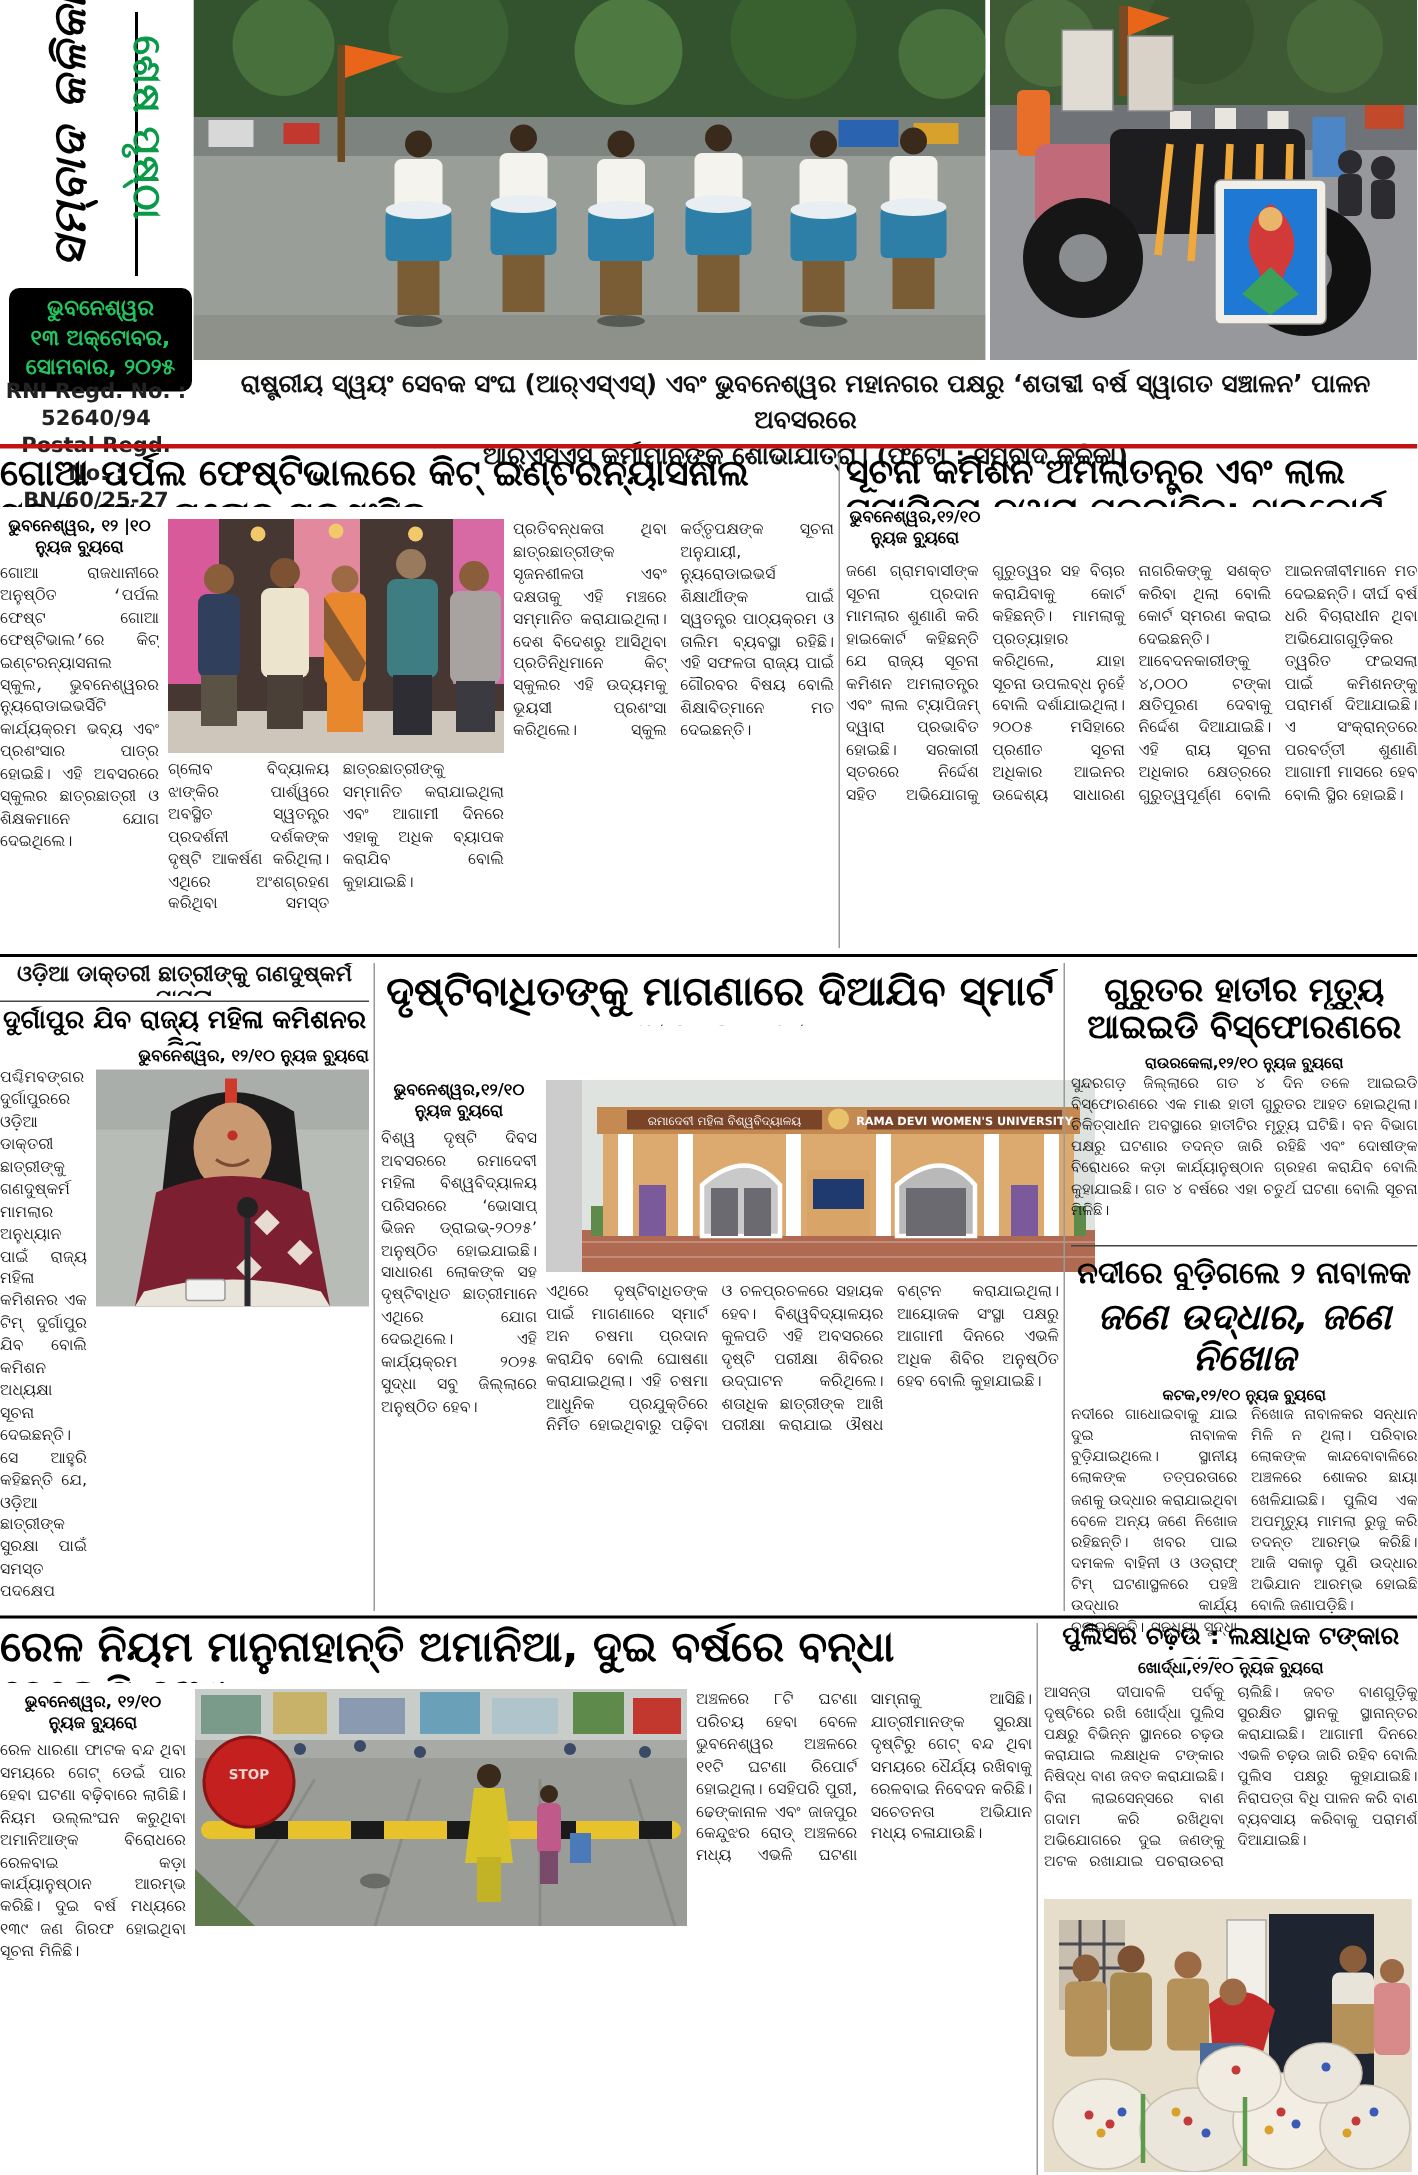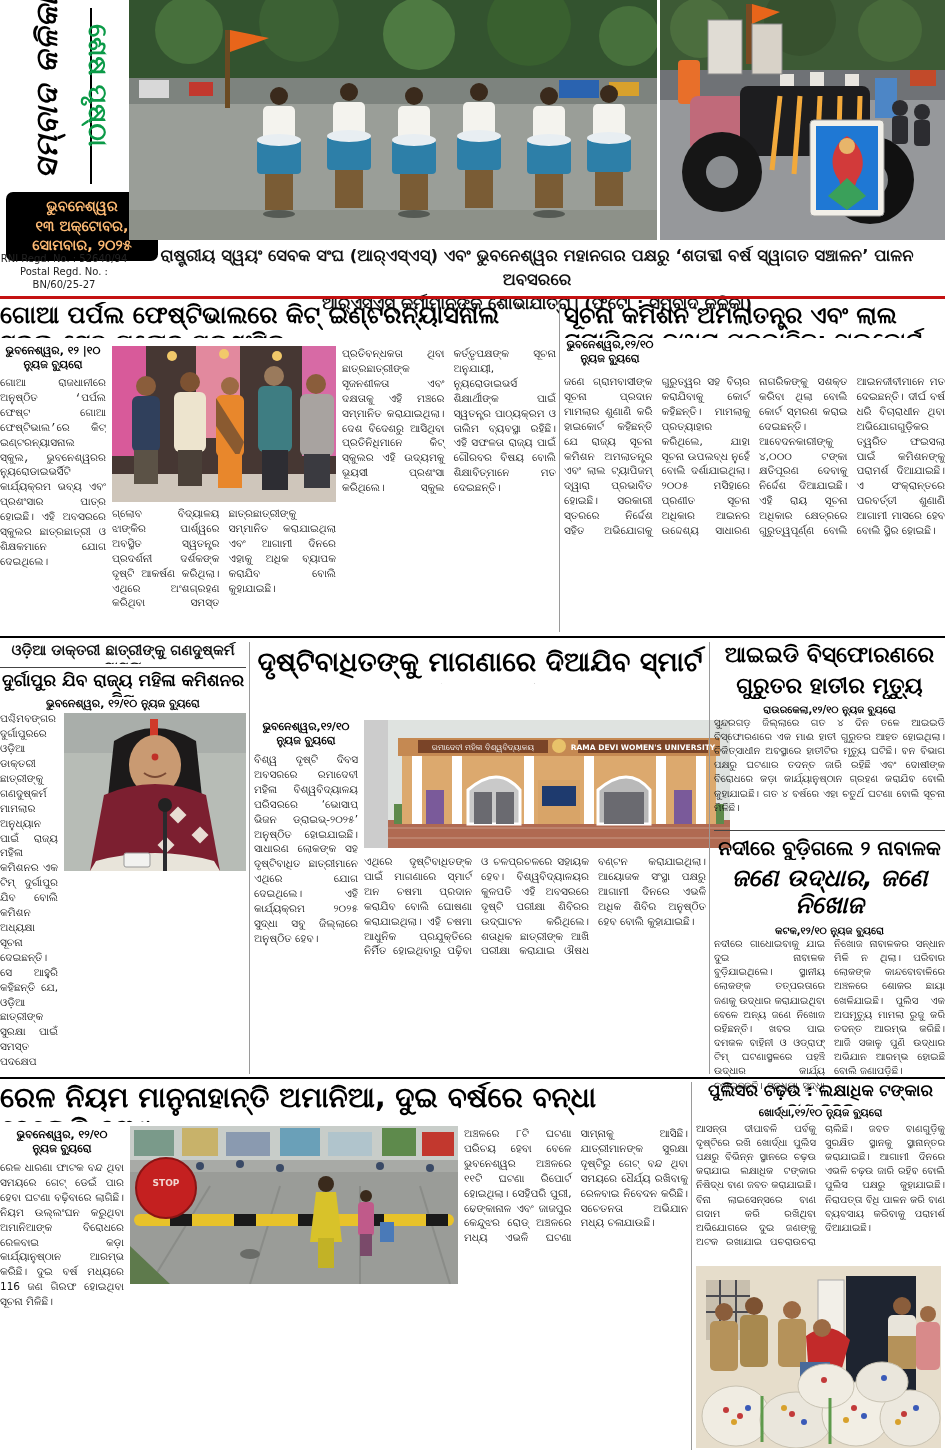--- a/index.html
+++ b/index.html
@@ -12,23 +12,23 @@
   .cols2{column-count:2;column-gap:9px;}
   .cols3{column-count:3;column-gap:9px;}
   .cols4{column-count:4;column-gap:9px;}
   .vline{background:#9a9a9a;width:1px;}
   .hline-black{background:#000;height:2px;}
   .hline-red{background:#c41111;height:3px;}
   .hline-thin{background:#444;height:1px;}
   .kicker{font-weight:bold;text-align:center;overflow:hidden;}
   .green-bar{background:#2fa085;color:#ffffff;font-weight:bold;text-align:center;
              font-size:15px;line-height:28px;overflow:hidden;}
-  .datebox{background:#000;color:#fdba74;border-radius:7px;text-align:center;
-           font-weight:bold;font-size:14.5px;line-height:1.35;padding:5px 20px;}
-  .rni{font-size:10px;font-weight:normal;text-align:center;line-height:1.3;color:#222;}
+  .datebox{background:#000;color:#22c55e;border-radius:7px;text-align:center;
+           font-weight:bold;font-size:14.5px;line-height:1.35;padding:5px 5px;}
+  .rni{font-size:14px;font-weight:bold;text-align:center;line-height:1.3;color:#222;}
   .vert-name{transform:rotate(-90deg);transform-origin:center;white-space:nowrap;
              font-weight:bold;font-size:30px;color:#000;font-style:italic;letter-spacing:1px;}
   .vert-ed{transform:rotate(90deg);transform-origin:center;white-space:nowrap;
            font-weight:bold;font-size:26px;color:#0a9a47;}
   .photo{overflow:hidden;background:#ccc;}
   svg{display:block;}
 </style>
 </head>
 <body>
 
@@ -227,21 +227,21 @@
     <div class="byline" style="width:92px;">ଭୁବନେଶ୍ୱର,୧୨/୧୦ ନ୍ୟୁଜ ବ୍ୟୁରୋ</div>
     <div class="abs body-txt cols4" style="left:0;top:72px;width:381px;height:256px;">ଜଣେ ଗ୍ରାମବାସୀଙ୍କ ସୂଚନା ପ୍ରଦାନ ମାମଲାର ଶୁଣାଣି କରି ହାଇକୋର୍ଟ କହିଛନ୍ତି ଯେ ରାଜ୍ୟ ସୂଚନା କମିଶନ ଅମଲାତନ୍ତ୍ର ଏବଂ ଲାଲ ଟ୍ୟାପିଜମ୍ ଦ୍ୱାରା ପ୍ରଭାବିତ ହୋଇଛି। ସରକାରୀ ସ୍ତରରେ ନିର୍ଦ୍ଦେଶ ସହିତ ଅଭିଯୋଗକୁ ଗୁରୁତ୍ୱର ସହ ବିଚାର କରାଯିବାକୁ କୋର୍ଟ କହିଛନ୍ତି। ମାମଲାକୁ ପ୍ରତ୍ୟାହାର କରିଥିଲେ, ଯାହା ସୂଚନା ଉପଲବ୍ଧ ନୁହେଁ ବୋଲି ଦର୍ଶାଯାଇଥିଲା। ୨୦୦୫ ମସିହାରେ ପ୍ରଣୀତ ସୂଚନା ଅଧିକାର ଆଇନର ଉଦ୍ଦେଶ୍ୟ ସାଧାରଣ ନାଗରିକଙ୍କୁ ସଶକ୍ତ କରିବା ଥିଲା ବୋଲି କୋର୍ଟ ସ୍ମରଣ କରାଇ ଦେଇଛନ୍ତି। ଆବେଦନକାରୀଙ୍କୁ ୪,୦୦୦ ଟଙ୍କା କ୍ଷତିପୂରଣ ଦେବାକୁ ନିର୍ଦ୍ଦେଶ ଦିଆଯାଇଛି। ଏହି ରାୟ ସୂଚନା ଅଧିକାର କ୍ଷେତ୍ରରେ ଗୁରୁତ୍ୱପୂର୍ଣ୍ଣ ବୋଲି ଆଇନଜୀବୀମାନେ ମତ ଦେଇଛନ୍ତି। ଦୀର୍ଘ ବର୍ଷ ଧରି ବିଚାରାଧୀନ ଥିବା ଅଭିଯୋଗଗୁଡ଼ିକର ତ୍ୱରିତ ଫଇସଲା ପାଇଁ କମିଶନଙ୍କୁ ପରାମର୍ଶ ଦିଆଯାଇଛି। ଏ ସଂକ୍ରାନ୍ତରେ ପରବର୍ତ୍ତୀ ଶୁଣାଣି ଆଗାମୀ ମାସରେ ହେବ ବୋଲି ସ୍ଥିର ହୋଇଛି।</div>
   </div>
 
   <div class="abs hline-black" style="left:0;top:636px;width:945px;"></div>
 
   <div class="abs" style="left:0;top:642px;width:246px;height:432px;">
     <div class="kicker" style="font-size:14.5px;height:22px;">ଓଡ଼ିଆ ଡାକ୍ତରୀ ଛାତ୍ରୀଙ୍କୁ ଗଣଦୁଷ୍କର୍ମ ମାମଲା</div>
     <div class="hline-thin" style="margin:3px 0;"></div>
     <div class="hl" style="font-size:17px;height:26px;text-align:center;">ଦୁର୍ଗାପୁର ଯିବ ରାଜ୍ୟ ମହିଳା କମିଶନର ଟିମ୍</div>
-    <div class="byline" style="text-align:center;">ଭୁବନେଶ୍ୱର, ୧୨/୧୦ ନ୍ୟୁଜ ବ୍ୟୁରୋ</div>
+    <div class="byline" style="text-align:right;">ଭୁବନେଶ୍ୱର, ୧୨/୧୦ ନ୍ୟୁଜ ବ୍ୟୁରୋ</div>
     <div style="position:relative;height:356px;overflow:hidden;">
       <div class="photo" style="float:right;width:182px;height:158px;margin:2px 0 4px 6px;" aria-label="ରାଜ୍ୟ ମହିଳା କମିଶନ ଅଧ୍ୟକ୍ଷା">
         <svg width="182" height="158" viewBox="0 0 182 158">
           <rect width="182" height="158" fill="#b7bcb6"></rect>
           <rect x="0" y="0" width="182" height="40" fill="#a9aeaa"></rect>
           <path d="M50 28 q41 -26 82 0 l6 56 q-47 18 -94 0 Z" fill="#1c1a1a"></path>
           <rect x="86" y="6" width="8" height="30" fill="#d03a2a"></rect>
           <ellipse cx="91" cy="52" rx="26" ry="30" fill="#c99a72"></ellipse>
           <circle cx="91" cy="44" r="3.4" fill="#c03028"></circle>
           <path d="M80 60 q11 8 22 0" stroke="#7a4a34" stroke-width="2" fill="none"></path>
@@ -308,43 +308,43 @@
           <rect x="286" y="70" width="18" height="34" fill="#7a5a9a"></rect>
       </svg>
     </div>
     <div class="abs body-txt cols3" style="left:110px;top:212px;width:342px;height:218px;">ଏଥିରେ ଦୃଷ୍ଟିବାଧିତଙ୍କ ପାଇଁ ମାଗଣାରେ ସ୍ମାର୍ଟ ଅନ ଚଷମା ପ୍ରଦାନ କରାଯିବ ବୋଲି ଘୋଷଣା କରାଯାଇଥିଲା। ଏହି ଚଷମା ଆଧୁନିକ ପ୍ରଯୁକ୍ତିରେ ନିର୍ମିତ ହୋଇଥିବାରୁ ପଢ଼ିବା ଓ ଚଳପ୍ରଚଳରେ ସହାୟକ ହେବ। ବିଶ୍ୱବିଦ୍ୟାଳୟର କୁଳପତି ଏହି ଅବସରରେ ଦୃଷ୍ଟି ପରୀକ୍ଷା ଶିବିରର ଉଦ୍‌ଘାଟନ କରିଥିଲେ। ଶତାଧିକ ଛାତ୍ରୀଙ୍କ ଆଖି ପରୀକ୍ଷା କରାଯାଇ ଔଷଧ ବଣ୍ଟନ କରାଯାଇଥିଲା। ଆୟୋଜକ ସଂସ୍ଥା ପକ୍ଷରୁ ଆଗାମୀ ଦିନରେ ଏଭଳି ଅଧିକ ଶିବିର ଅନୁଷ୍ଠିତ ହେବ ବୋଲି କୁହାଯାଇଛି।</div>
   </div>
 
   <div class="abs vline" style="left:709px;top:642px;height:432px;"></div>
 
   <div class="abs" style="left:714px;top:642px;width:231px;height:432px;">
     <div>
+      <div class="hl" style="font-size:22px;text-align:center;margin-top:6px;">ଗୁରୁତର ହାତୀର ମୃତ୍ୟୁ</div>
       <div class="hl" style="font-size:22px;text-align:center;">ଆଇଇଡି ବିସ୍ଫୋରଣରେ</div>
-      <div class="hl" style="font-size:22px;text-align:center;margin-top:6px;">ଗୁରୁତର ହାତୀର ମୃତ୍ୟୁ</div>
       <div class="byline" style="font-size:10px;margin-top:4px;">ରାଉରକେଲା,୧୨/୧୦ ନ୍ୟୁଜ ବ୍ୟୁରୋ</div>
       <div class="body-txt" style="height:108px;font-size:10px;">ସୁନ୍ଦରଗଡ଼ ଜିଲ୍ଲାରେ ଗତ ୪ ଦିନ ତଳେ ଆଇଇଡି ବିସ୍ଫୋରଣରେ ଏକ ମାଈ ହାତୀ ଗୁରୁତର ଆହତ ହୋଇଥିଲା। ଚିକିତ୍ସାଧୀନ ଅବସ୍ଥାରେ ହାତୀଟିର ମୃତ୍ୟୁ ଘଟିଛି। ବନ ବିଭାଗ ପକ୍ଷରୁ ଘଟଣାର ତଦନ୍ତ ଜାରି ରହିଛି ଏବଂ ଦୋଷୀଙ୍କ ବିରୋଧରେ କଡ଼ା କାର୍ଯ୍ୟାନୁଷ୍ଠାନ ଗ୍ରହଣ କରାଯିବ ବୋଲି କୁହାଯାଇଛି। ଗତ ୪ ବର୍ଷରେ ଏହା ଚତୁର୍ଥ ଘଟଣା ବୋଲି ସୂଚନା ମିଳିଛି।</div>
     </div>
     <div class="hline-thin" style="margin:6px 0;"></div>
     <div>
       <div class="hl" style="font-size:20px;text-align:center;">ନଦୀରେ ବୁଡ଼ିଗଲେ ୨ ନାବାଳକ</div>
       <div class="hl" style="font-size:24px;text-align:center;margin-top:5px;font-style:italic;">ଜଣେ ଉଦ୍ଧାର, ଜଣେ ନିଖୋଜ</div>
       <div class="byline" style="font-size:10px;margin-top:4px;">କଟକ,୧୨/୧୦ ନ୍ୟୁଜ ବ୍ୟୁରୋ</div>
       <div class="body-txt cols2" style="height:182px;font-size:10px;">ନଦୀରେ ଗାଧୋଇବାକୁ ଯାଇ ଦୁଇ ନାବାଳକ ବୁଡ଼ିଯାଇଥିଲେ। ସ୍ଥାନୀୟ ଲୋକଙ୍କ ତତ୍ପରତାରେ ଜଣକୁ ଉଦ୍ଧାର କରାଯାଇଥିବା ବେଳେ ଅନ୍ୟ ଜଣେ ନିଖୋଜ ରହିଛନ୍ତି। ଖବର ପାଇ ଦମକଳ ବାହିନୀ ଓ ଓଡ୍ରାଫ୍ ଟିମ୍ ଘଟଣାସ୍ଥଳରେ ପହଞ୍ଚି ଉଦ୍ଧାର କାର୍ଯ୍ୟ ଚଳାଇଛନ୍ତି। ସନ୍ଧ୍ୟା ସୁଦ୍ଧା ନିଖୋଜ ନାବାଳକର ସନ୍ଧାନ ମିଳି ନ ଥିଲା। ପରିବାର ଲୋକଙ୍କ କାନ୍ଦବୋବାଳିରେ ଅଞ୍ଚଳରେ ଶୋକର ଛାୟା ଖେଳିଯାଇଛି। ପୁଲିସ ଏକ ଅପମୃତ୍ୟୁ ମାମଲା ରୁଜୁ କରି ତଦନ୍ତ ଆରମ୍ଭ କରିଛି। ଆଜି ସକାଳୁ ପୁଣି ଉଦ୍ଧାର ଅଭିଯାନ ଆରମ୍ଭ ହୋଇଛି ବୋଲି ଜଣାପଡ଼ିଛି।</div>
     </div>
   </div>
 
   <div class="abs hline-black" style="left:0;top:1077px;width:945px;"></div>
 
   <div class="abs" style="left:0;top:1082px;width:688px;height:368px;">
     <div class="hl" style="font-size:28px;height:40px;">ରେଳ ନିୟମ ମାନୁନାହାନ୍ତି ଅମାନିଆ, ଦୁଇ ବର୍ଷରେ ବନ୍ଧା ହେଲେଣି ୧୩୯</div>
     <div class="abs byline" style="left:0;top:46px;width:124px;">
       <div>ଭୁବନେଶ୍ୱର, ୧୨/୧୦</div>
       <div>ନ୍ୟୁଜ ବ୍ୟୁରୋ</div>
     </div>
-    <div class="abs body-txt" style="left:0;top:78px;width:124px;height:290px;">ରେଳ ଧାରଣା ଫାଟକ ବନ୍ଦ ଥିବା ସମୟରେ ଗେଟ୍ ଡେଇଁ ପାର ହେବା ଘଟଣା ବଢ଼ିବାରେ ଲାଗିଛି। ନିୟମ ଉଲ୍ଲଂଘନ କରୁଥିବା ଅମାନିଆଙ୍କ ବିରୋଧରେ ରେଳବାଇ କଡ଼ା କାର୍ଯ୍ୟାନୁଷ୍ଠାନ ଆରମ୍ଭ କରିଛି। ଦୁଇ ବର୍ଷ ମଧ୍ୟରେ 116 ଜଣ ଗିରଫ ହୋଇଥିବା ସୂଚନା ମିଳିଛି।</div>
+    <div class="abs body-txt" style="left:0;top:78px;width:124px;height:290px;">ରେଳ ଧାରଣା ଫାଟକ ବନ୍ଦ ଥିବା ସମୟରେ ଗେଟ୍ ଡେଇଁ ପାର ହେବା ଘଟଣା ବଢ଼ିବାରେ ଲାଗିଛି। ନିୟମ ଉଲ୍ଲଂଘନ କରୁଥିବା ଅମାନିଆଙ୍କ ବିରୋଧରେ ରେଳବାଇ କଡ଼ା କାର୍ଯ୍ୟାନୁଷ୍ଠାନ ଆରମ୍ଭ କରିଛି। ଦୁଇ ବର୍ଷ ମଧ୍ୟରେ ୧୩୯ ଜଣ ଗିରଫ ହୋଇଥିବା ସୂଚନା ମିଳିଛି।</div>
     <div class="abs photo" style="left:130px;top:44px;width:328px;height:158px;" aria-label="ରେଳ ଲେଭେଲ କ୍ରସିଂ ଗେଟ୍">
       <svg width="328" height="158" viewBox="0 0 328 158">
         <rect width="328" height="158" fill="#a8aaa6"></rect>
         <rect width="328" height="34" fill="#c8cdc9"></rect>
         <g>
             <rect x="4" y="4" width="40" height="26" fill="#7a9a8a"></rect>
             <rect x="52" y="2" width="36" height="28" fill="#c8b26a"></rect>
             <rect x="96" y="6" width="44" height="24" fill="#8a9ab0"></rect>
             <rect x="150" y="2" width="40" height="28" fill="#6aa0b8"></rect>
             <rect x="198" y="6" width="44" height="24" fill="#b0c4cc"></rect>

